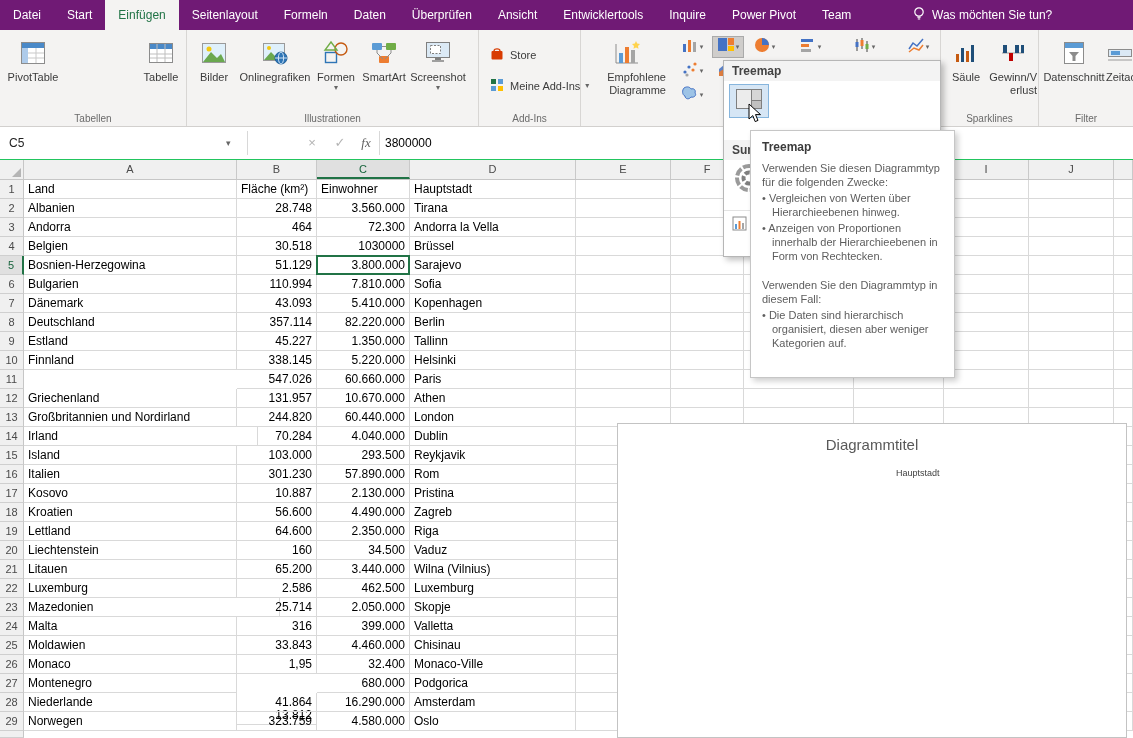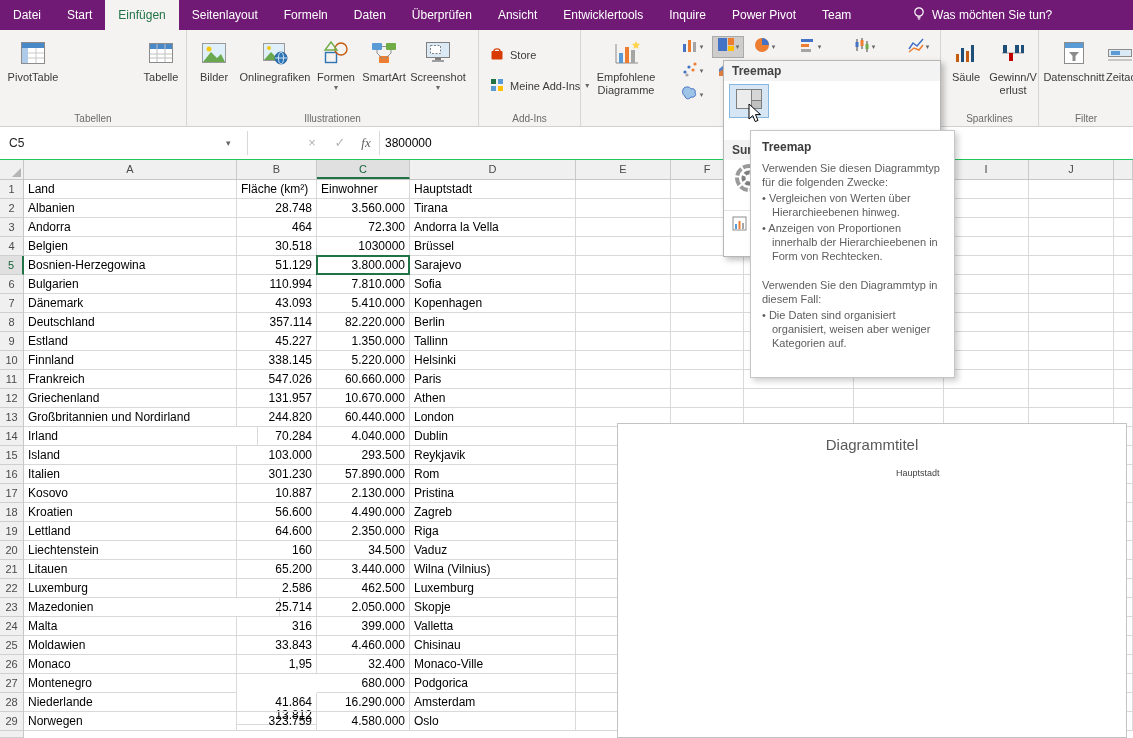--- a/index.html
+++ b/index.html
@@ -14,21 +14,21 @@
   .tellme{position:absolute;left:912px;top:0;height:30px;display:flex;align-items:center;gap:6px;
     color:#fff;font-size:12px}
 
   
   .ribbon{position:absolute;left:0;top:30px;width:1133px;height:97px;background:#f4f3f2;
     border-bottom:1px solid #d2d0ce}
   .grp{position:absolute;top:0;height:96px;border-right:1px solid #d8d6d4}
   .grp-label{position:absolute;bottom:2px;left:0;right:0;text-align:center;font-size:10px;color:#6a6a6a;white-space:nowrap}
   .bigbtn{position:absolute;top:3px;height:88px;display:flex;flex-direction:column;align-items:center;padding-top:2px}
   .ic32{height:36px;display:flex;align-items:center;justify-content:center}
-  .blabel{font-size:11px;line-height:13px;color:#3b3b3b;text-align:center;overflow-wrap:anywhere}
+  .blabel{font-size:11px;line-height:13px;color:#3b3b3b;text-align:right;overflow-wrap:anywhere}
   .caret{font-size:8px;color:#666;line-height:8px}
   .medbtn{position:absolute;display:flex;align-items:center;gap:5px;font-size:11px;color:#3b3b3b;white-space:nowrap}
   .minibtn{position:absolute;width:32px;height:22px;display:flex;align-items:center;justify-content:center;gap:1px;border:1px solid transparent}
   .minibtn.pressed{background:#cfcdcb;border-color:#aaa}
   .mini-dd{font-size:7px;color:#666}
 
   
   .fbar{position:absolute;left:0;top:127px;width:1133px;height:33px;background:#fff;border-bottom:1px solid #22c55e}
   .namebox{position:absolute;left:0;top:0;width:240px;height:32px;line-height:32px;font-size:12px;color:#222;padding-left:9px}
   .nb-arrow{position:absolute;left:226px;top:0;font-size:9px;color:#666}
@@ -516,21 +516,20 @@
       <div class="cell num" style="left: 317px; top: 171px; width: 93px;">5.220.000</div>
       <div class="cell" style="left: 410px; top: 171px; width: 166px;">Helsinki</div>
       <div class="cell" style="left: 576px; top: 171px; width: 95px;"></div>
       <div class="cell" style="left: 671px; top: 171px; width: 73px;"></div>
       <div class="cell" style="left: 744px; top: 171px; width: 110px;"></div>
       <div class="cell" style="left: 854px; top: 171px; width: 90px;"></div>
       <div class="cell" style="left: 944px; top: 171px; width: 85px;"></div>
       <div class="cell" style="left: 1029px; top: 171px; width: 85px;"></div>
       <div class="cell" style="left: 1114px; top: 171px; width: 19px;"></div>
       <div class="rowh" style="top: 190px;">11</div>
-      <div class="cell" style="left: 24px; top: 190px; width: 213px;">Frankreich</div>
       <div class="cell num" style="left: 237px; top: 190px; width: 80px;">547.026</div>
       <div class="cell num" style="left: 317px; top: 190px; width: 93px;">60.660.000</div>
       <div class="cell" style="left: 410px; top: 190px; width: 166px;">Paris</div>
       <div class="cell" style="left: 576px; top: 190px; width: 95px;"></div>
       <div class="cell" style="left: 671px; top: 190px; width: 73px;"></div>
       <div class="cell" style="left: 744px; top: 190px; width: 110px;"></div>
       <div class="cell" style="left: 854px; top: 190px; width: 90px;"></div>
       <div class="cell" style="left: 944px; top: 190px; width: 85px;"></div>
       <div class="cell" style="left: 1029px; top: 190px; width: 85px;"></div>
       <div class="cell" style="left: 1114px; top: 190px; width: 19px;"></div>
@@ -792,20 +791,20 @@
   </div>
 
   <div class="tooltip">
     <div class="tt-title">Treemap</div>
     <div>
         <div class="tt-p">Verwenden Sie diesen Diagrammtyp für die folgenden Zwecke:</div>
         <div class="tt-p tt-b">• Vergleichen von Werten über Hierarchieebenen hinweg.</div>
         <div class="tt-p tt-b">• Anzeigen von Proportionen innerhalb der Hierarchieebenen in Form von Rechtecken.</div>
         <div class="tt-p tt-gap"></div>
         <div class="tt-p">Verwenden Sie den Diagrammtyp in diesem Fall:</div>
-        <div class="tt-p tt-b">• Die Daten sind organisiert organisiert, weisen aber weniger Kategorien auf.</div>
+        <div class="tt-p tt-b">• Die Daten sind hierarchisch organisiert, diesen aber weniger Kategorien auf.</div>
       </div>
   </div>
 
   <svg class="cursor" width="15" height="21" viewBox="0 0 15 21">
     <path d="M1,1 L1,16 L4.8,12.6 L7.2,18.6 L10,17.4 L7.5,11.6 L12.5,11.6 Z" fill="#fff" stroke="#000" stroke-width="1"></path>
   </svg>
 </div>
 
 </body></html>

